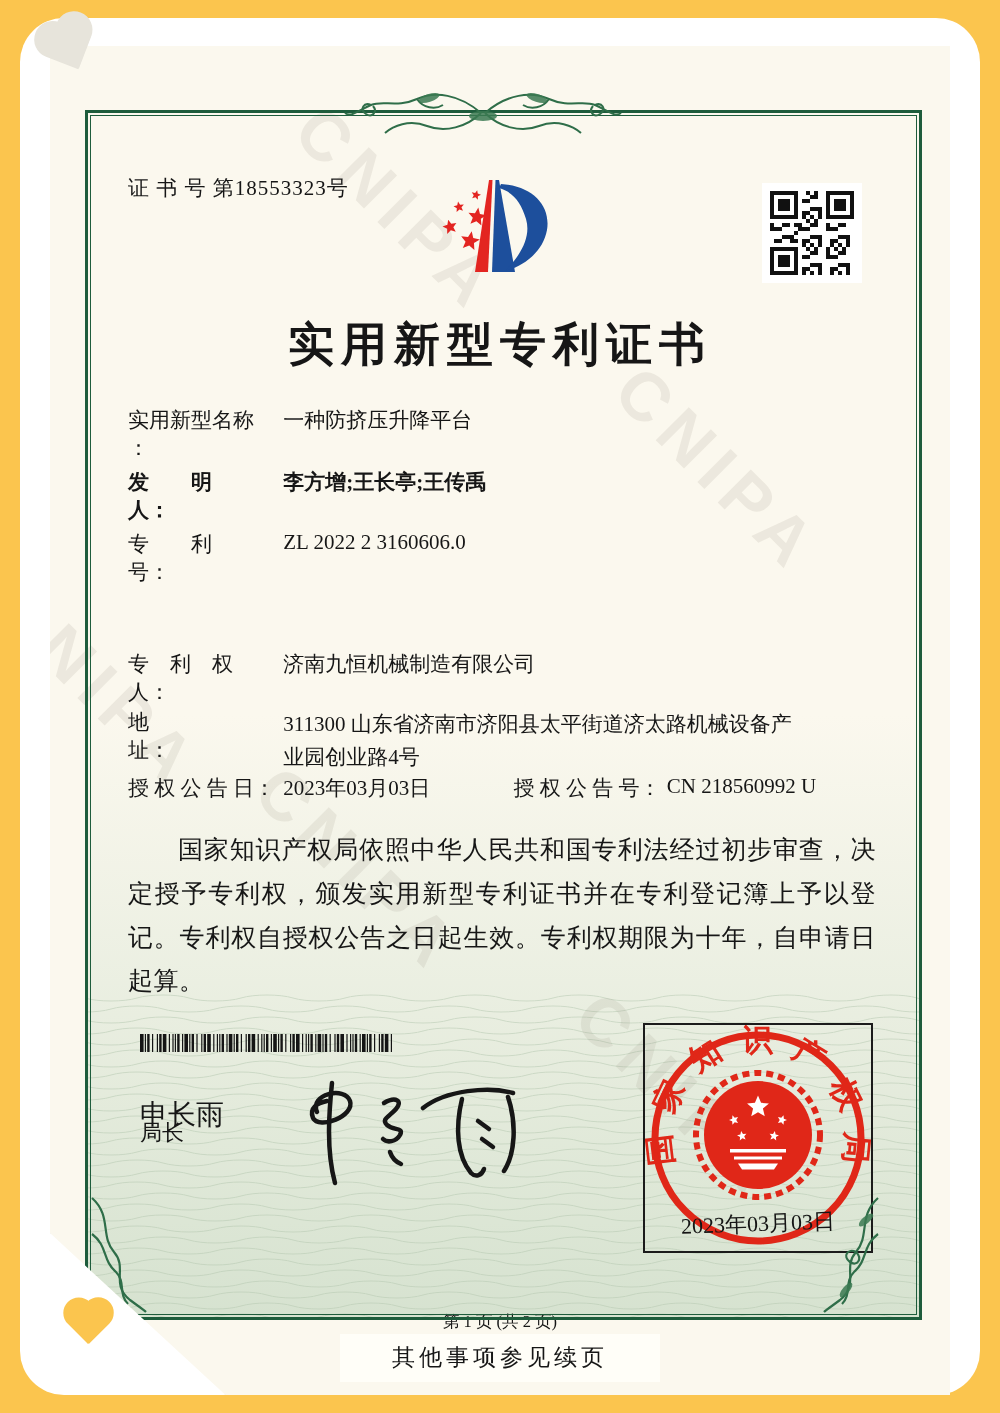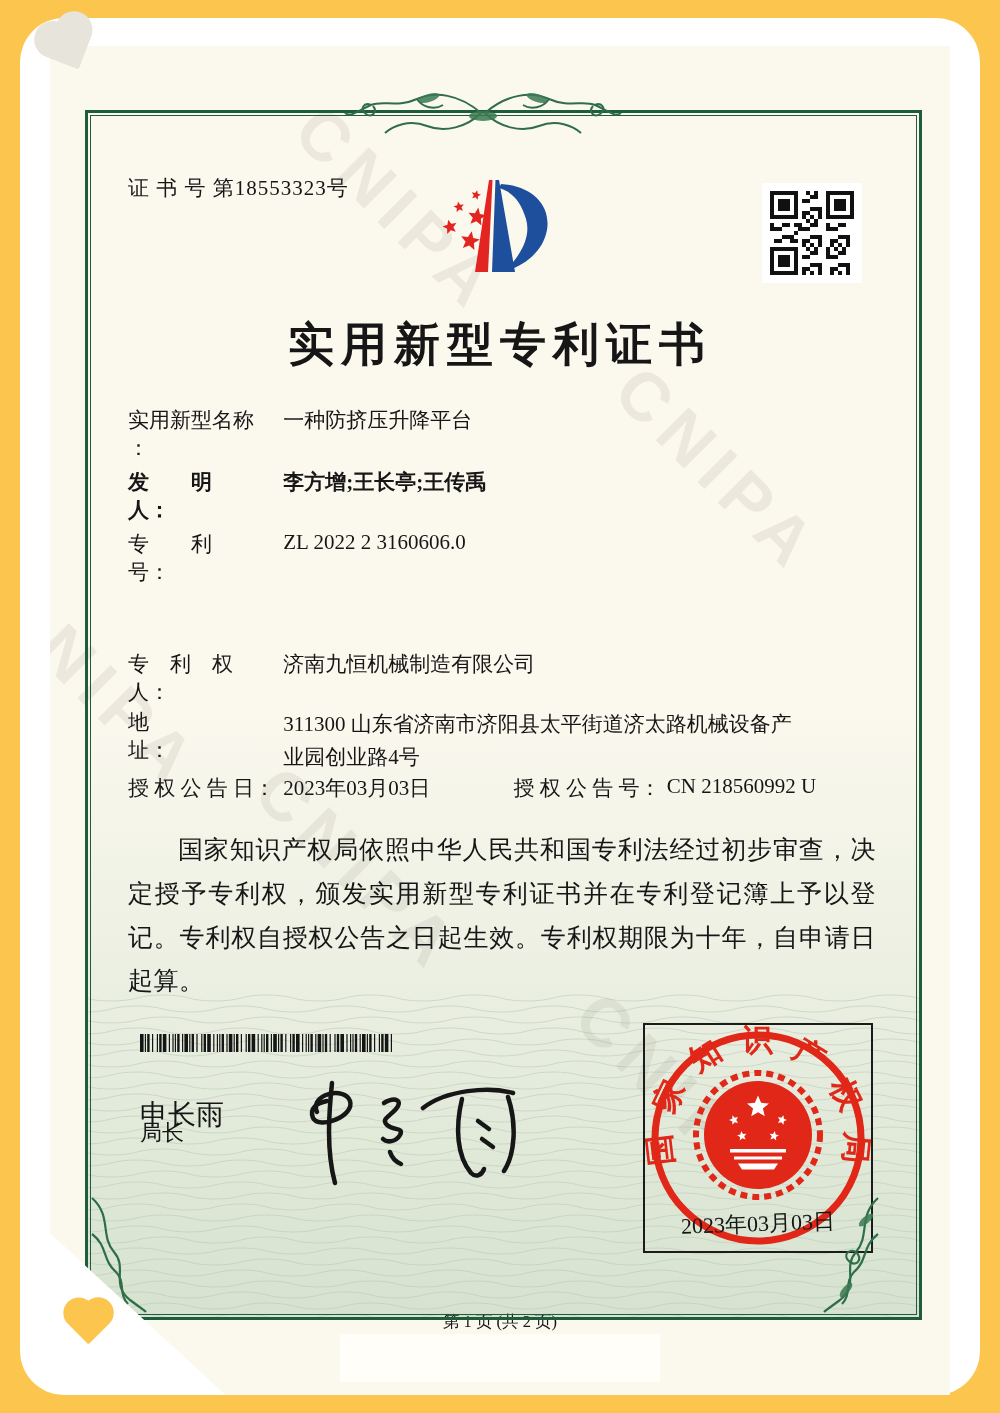--- a/index.html
+++ b/index.html
@@ -424,13 +424,14 @@
         <path d="M93,138.5 h40 l-4,6 h-32 Z" fill="#fff"></path>
       </g>
       <g transform="rotate(-2 113 200)">
         <text x="113" y="206" text-anchor="middle" font-size="22" fill="#151515" font-family="Liberation Serif,serif">2023年03月03日</text>
       </g>
     </svg>
   </div>
 
   <div id="page-info" class="abs content">第 1 页 (共 2 页)</div>
   <div id="footer-strip" class="abs"></div>
+  <div id="footer-note" class="abs content">其他事项参见续页</div>
 </div>
 
 </body></html>

